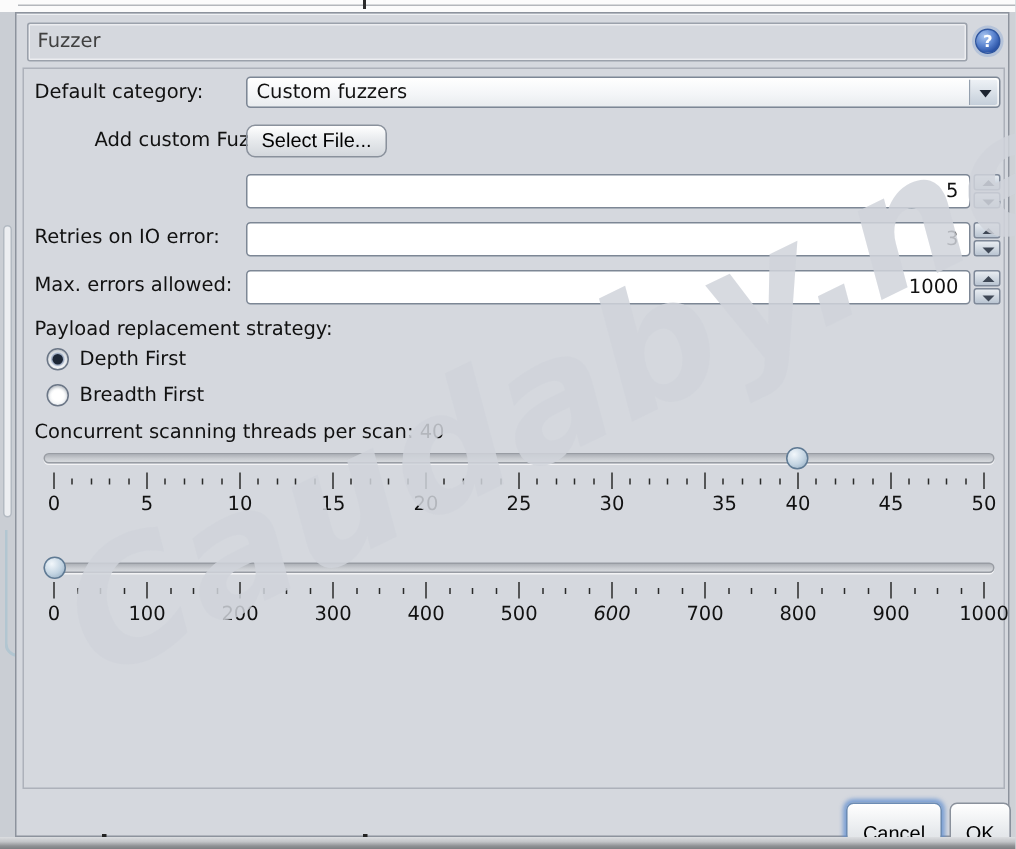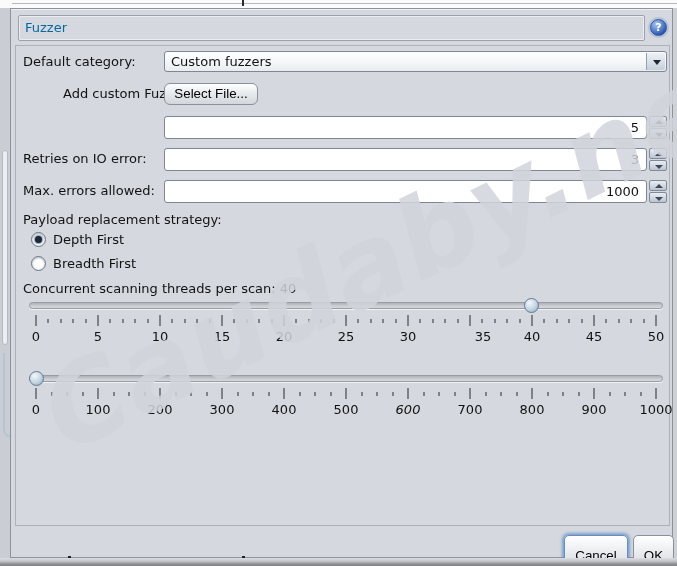--- a/index.html
+++ b/index.html
@@ -22,21 +22,21 @@
   .bottom-strip { position:absolute; left:0; top:558px; width:677px; height:8px;
     background:linear-gradient(#dcdee1,#c2c4c7 40%,#8f9194 75%,#7d7f82); }
   .bottom-strip .btick { position:absolute; top:-2px; width:3px; height:2px; background:#222; }
 
   
   .dialog { position:absolute; left:10px; top:8px; width:663px; height:550px;
     background:#d5d8de; border:1px solid #8d939d; box-shadow:inset 0 1px 0 #eef0f3; }
   .title-box { position:absolute; left:7px; top:6px; width:627px; height:26px;
     border:1px solid #9ba1ab; border-radius:2px;
     box-shadow:inset 0 0 0 1px rgba(255,255,255,.55);
-    color:#0369a1; line-height:24px; padding-left:6px; }
+    color:#404040; line-height:24px; padding-left:6px; }
   .help-btn { position:absolute; left:639px; top:10px; width:17px; height:17px; border-radius:50%;
     background:radial-gradient(circle at 35% 28%, #a9c6f0 0%, #5b84cf 45%, #2c55a8 75%, #23448a 100%);
     border:1px solid #2f56a0; box-shadow:0 0 0 2px rgba(100,140,205,.28);
     color:#fff; font-weight:bold; font-size:11px; line-height:15px; text-align:center; cursor:pointer; }
 
   .content { position:absolute; left:4px; top:36px; width:655px; height:481px;
     border:1px solid rgba(140,146,156,.55); }
   .content .row-label { position:absolute; left:7px; height:22px; line-height:22px; white-space:nowrap; }
 
   .combo { position:absolute; left:148px; top:5px; width:503px; height:21px;

